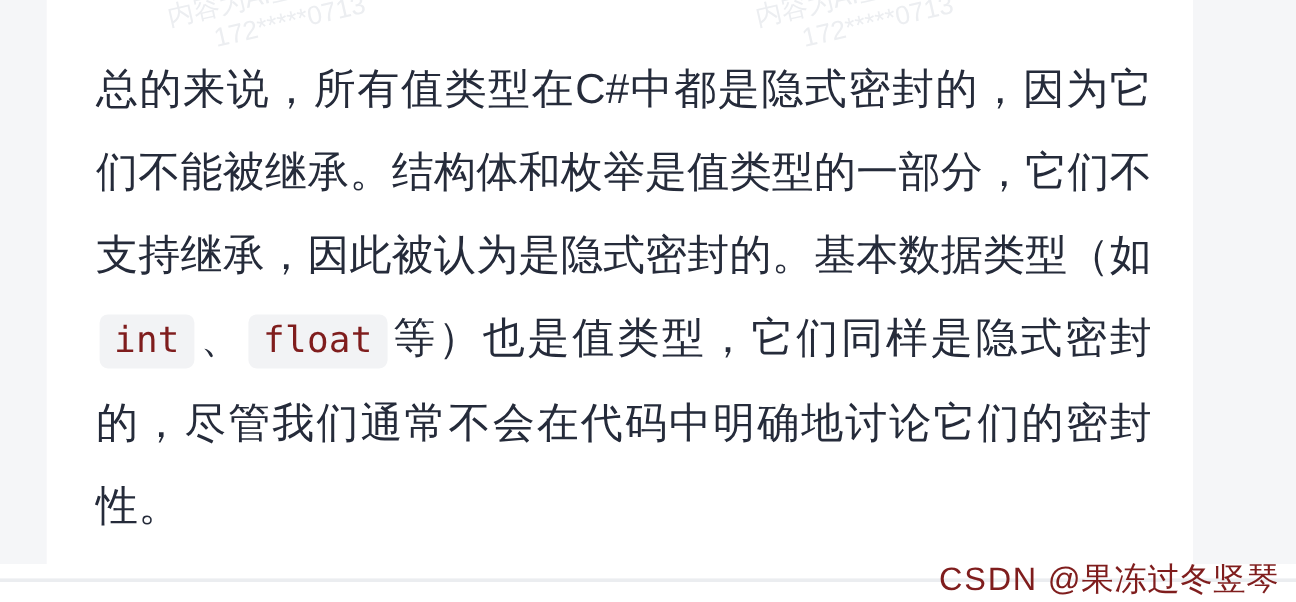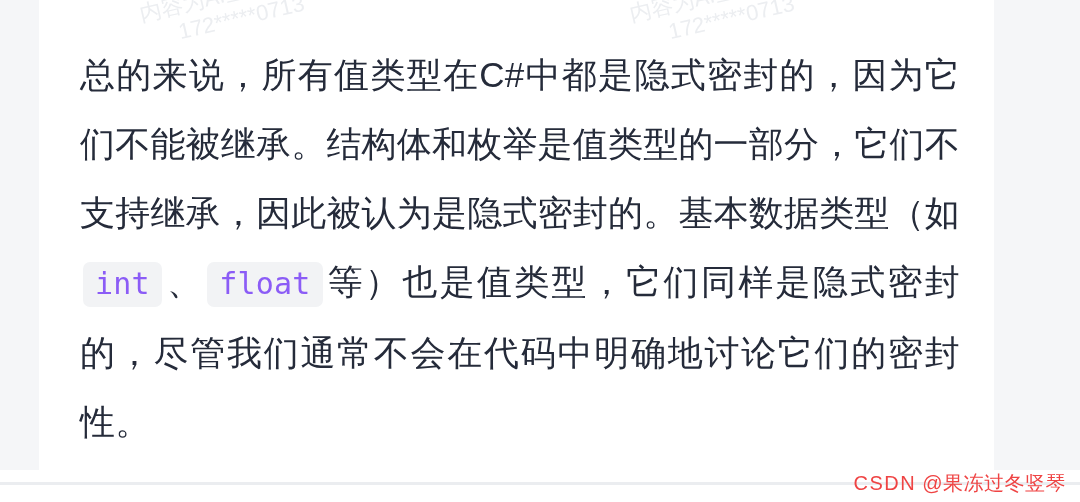--- a/index.html
+++ b/index.html
@@ -61,21 +61,21 @@
     font-weight: 400;
     word-break: break-all;
     text-align: justify;
     text-justify: inter-character;
   }
 
   code.inline-code {
     font-family: "DejaVu Sans Mono", "Liberation Mono", monospace;
     font-size: 30px;
     background: #f2f3f5;
-    color: #8b5cf6;
+    color: #7f1d1d;
     border-radius: 7px;
     padding: 4px 12px 6px 12px;
     margin: 0 3px;
     white-space: nowrap;
   }
 
   
   .wm {
     position: absolute;
     color: #eceef1;
@@ -100,22 +100,22 @@
     top: 482px;
     width: 1080px;
     height: 3px;
     background: #ebedf0;
   }
 
   .csdn-sign {
     position: absolute;
     right: 14px;
     top: 468px;
-    color: #ef4444;
-    font-size: 20px;
+    color: #7f1d1d;
+    font-size: 27px;
     line-height: 30px;
     white-space: nowrap;
     letter-spacing: 0.5px;
   }
   .csdn-sign .brand { letter-spacing: 1.5px; }
 </style>
 </head>
 <body>
 
 <div id="screen">

